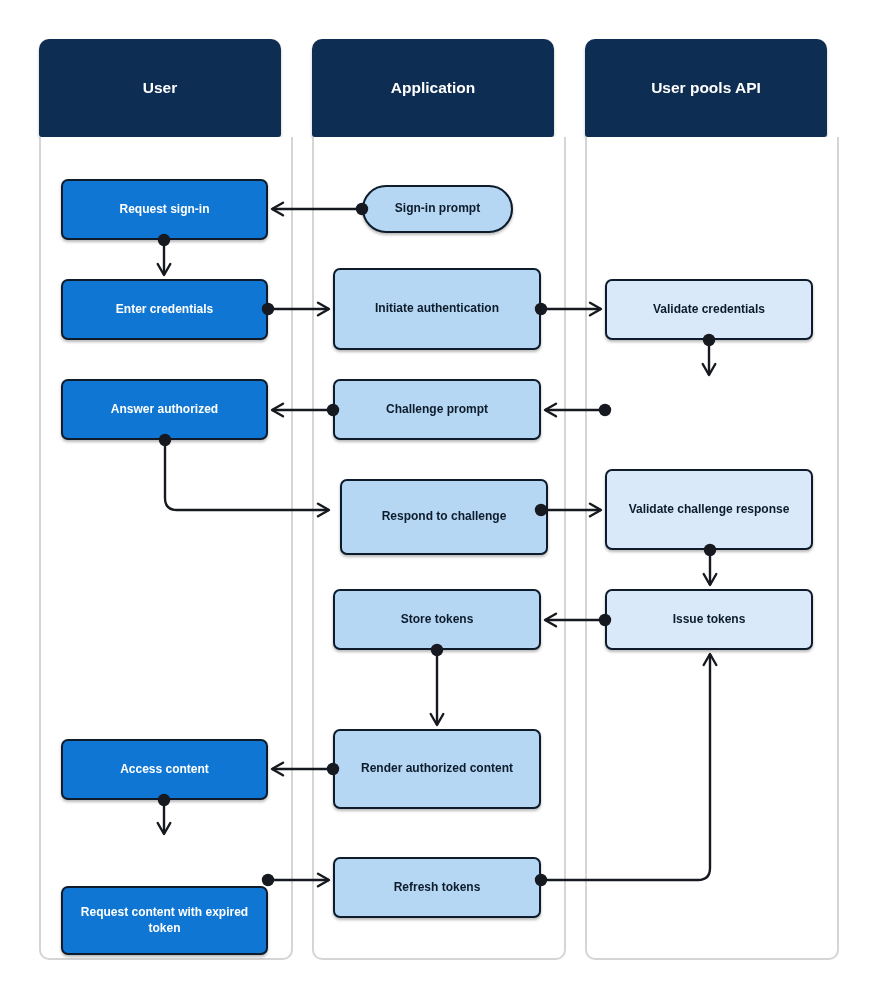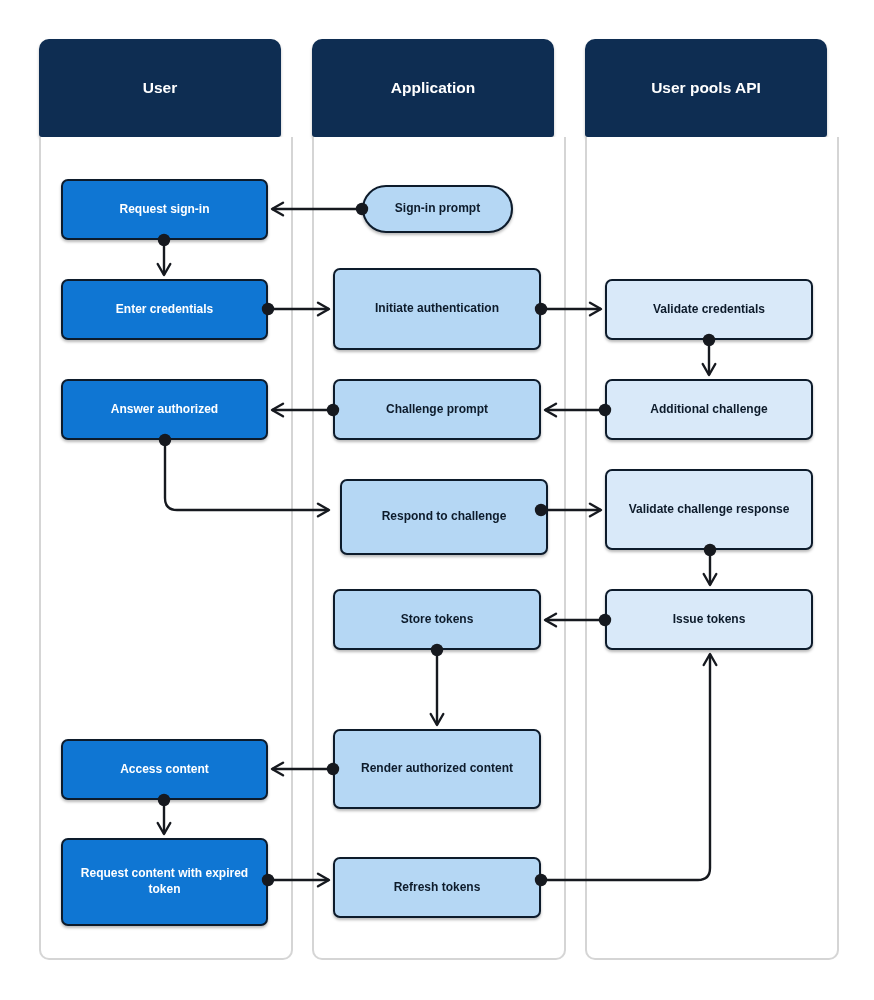--- a/index.html
+++ b/index.html
@@ -85,21 +85,21 @@
     </div>
     <div class="node primary" style="left: 61px; top: 279px; width: 207px; height: 61px;">
       <span>Enter credentials</span>
     </div>
     <div class="node primary" style="left: 61px; top: 379px; width: 207px; height: 61px;">
       <span>Answer authorized</span>
     </div>
     <div class="node primary" style="left: 61px; top: 739px; width: 207px; height: 61px;">
       <span>Access content</span>
     </div>
-    <div class="node primary" style="left: 61px; top: 838px; width: 207px; height: 88px;">
+    <div class="node primary" style="left: 61px; top: 886px; width: 207px; height: 69px;">
       <span>Request content with expired token</span>
     </div>
     <div class="node secondary pill" style="left: 362px; top: 185px; width: 151px; height: 48px;">
       <span>Sign-in prompt</span>
     </div>
     <div class="node secondary" style="left: 333px; top: 268px; width: 208px; height: 82px;">
       <span>Initiate authentication</span>
     </div>
     <div class="node secondary" style="left: 333px; top: 379px; width: 208px; height: 61px;">
       <span>Challenge prompt</span>
@@ -111,23 +111,20 @@
       <span>Store tokens</span>
     </div>
     <div class="node secondary" style="left: 333px; top: 729px; width: 208px; height: 80px;">
       <span>Render authorized content</span>
     </div>
     <div class="node secondary" style="left: 333px; top: 849px; width: 208px; height: 61px; margin-top: 8px;">
       <span>Refresh tokens</span>
     </div>
     <div class="node tertiary" style="left: 605px; top: 279px; width: 208px; height: 61px;">
       <span>Validate credentials</span>
-    </div>
-    <div class="node tertiary" style="left: 605px; top: 379px; width: 208px; height: 61px;">
-      <span>Additional challenge</span>
     </div>
     <div class="node tertiary" style="left: 605px; top: 469px; width: 208px; height: 81px;">
       <span>Validate challenge response</span>
     </div>
     <div class="node tertiary" style="left: 605px; top: 589px; width: 208px; height: 61px;">
       <span>Issue tokens</span>
     </div>
     <svg id="edges-svg" width="874" height="1000" viewBox="0 0 874 1000">
       <g>
         <path d="M 362 209 L 272 209" fill="none" stroke="#16191f" stroke-width="2.4"></path>

